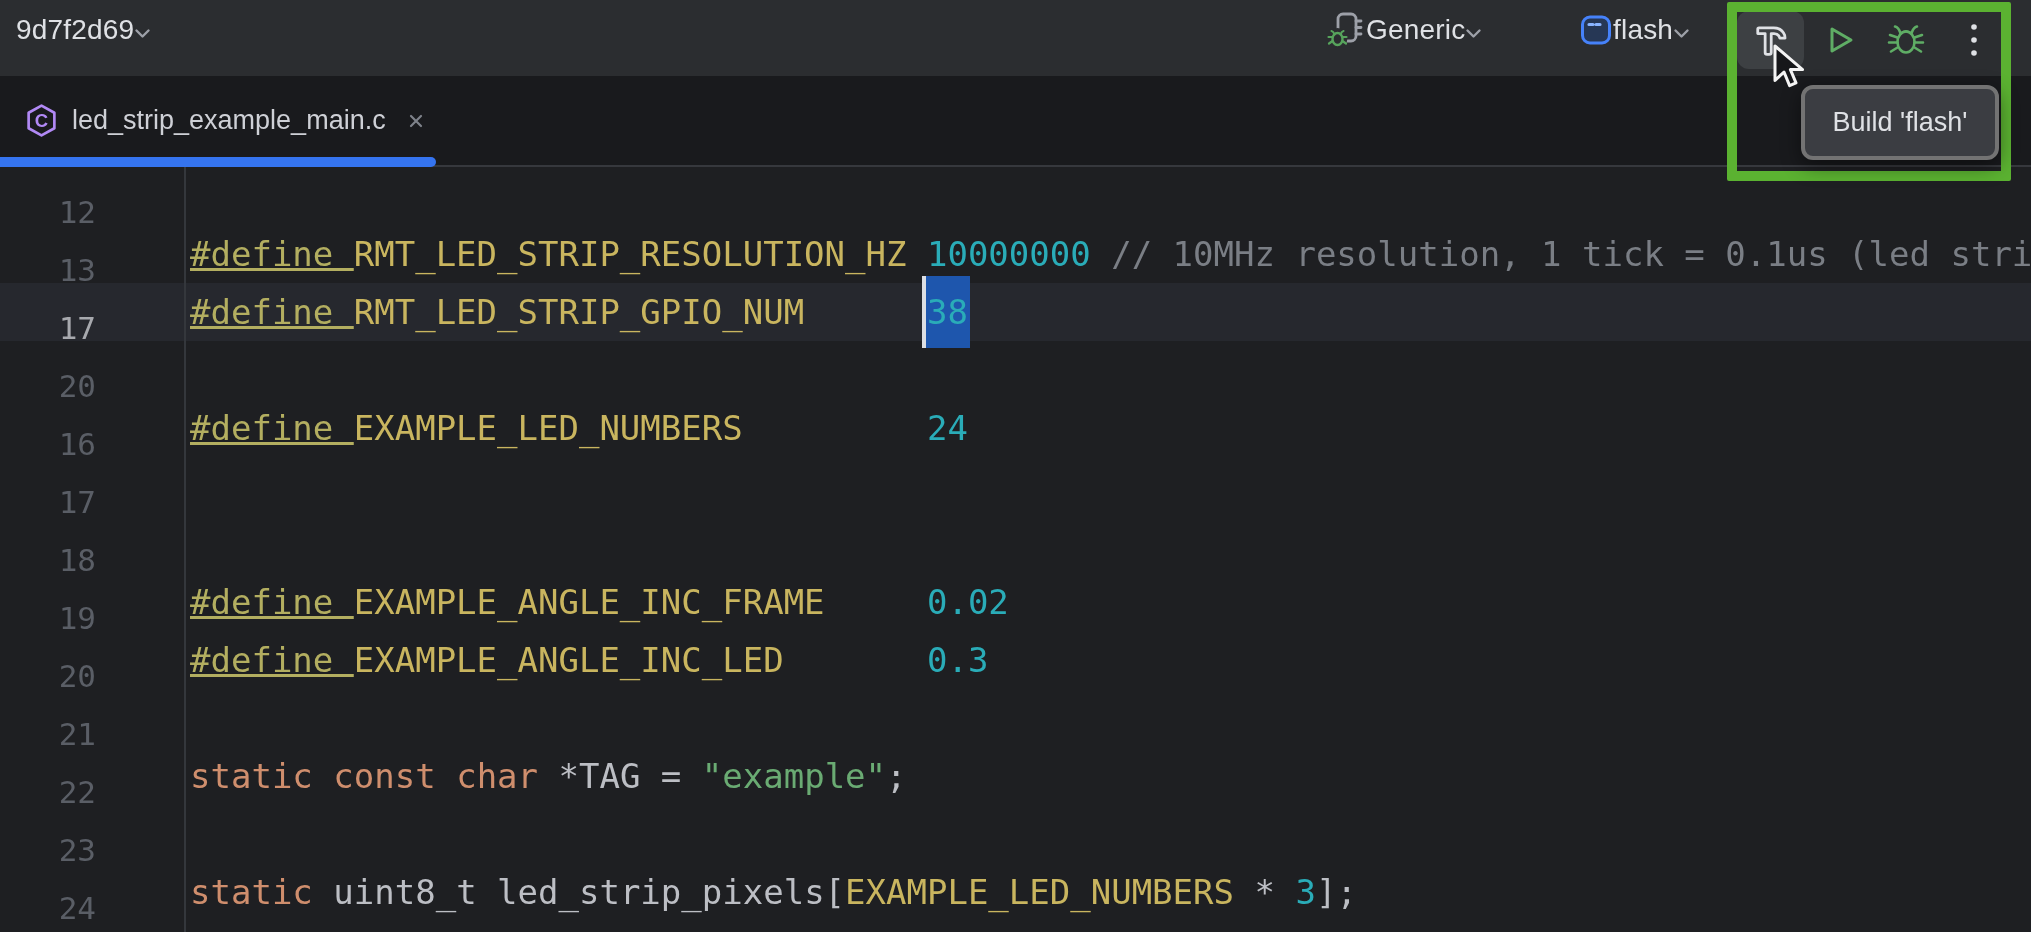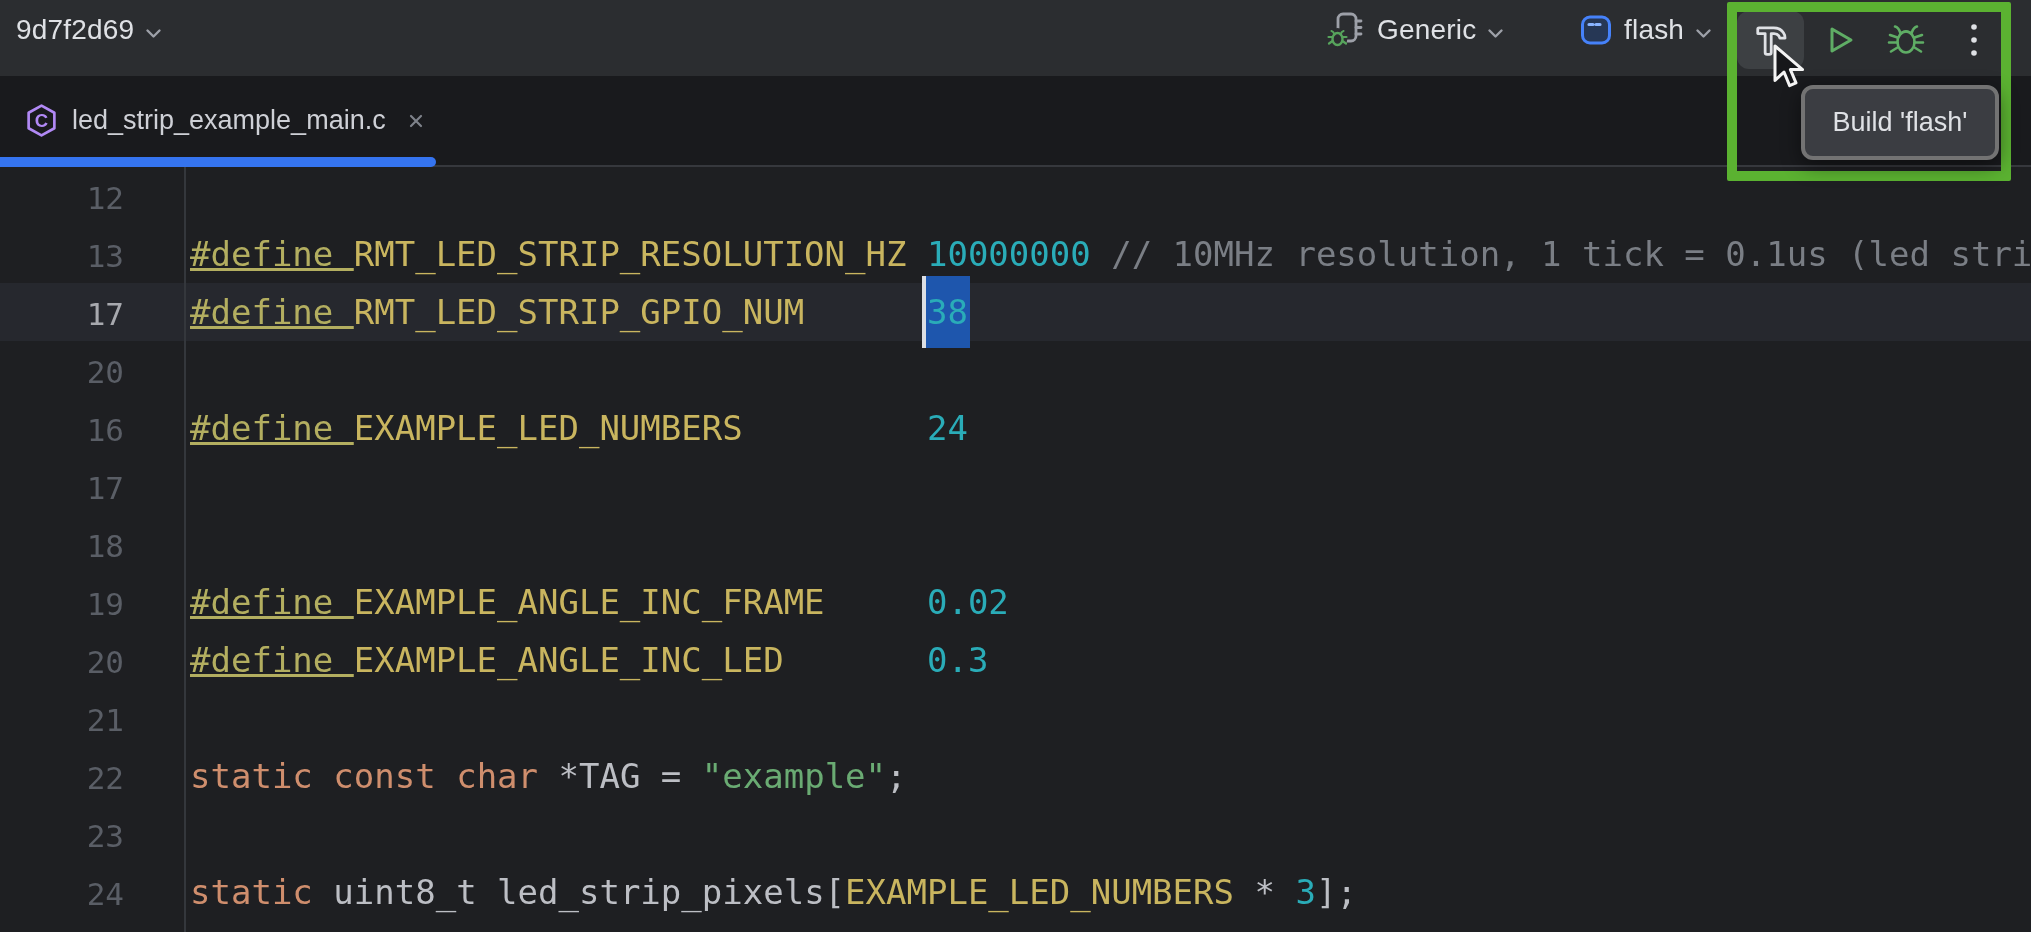--- a/index.html
+++ b/index.html
@@ -1,41 +1,41 @@
 <!DOCTYPE html>
 <html style="--accent_blue: #3574f0; --selection_blue: #1e56ad; --run_green: #5fad65; --annotation_green: #5bb231; --directive_yellow: #b3ae60; --macro_yellow: #c9b55f; --number_cyan: #2aacb8; --comment_gray: #7a7e85; --keyword_orange: #cf8e6d; --string_green: #6aab73; --text: #bcbec4; --ui_text: #dfe1e5; --toolbar_bg: #2b2d30; --editor_bg: #1e1f22; --current_line: #26282e; --tooltip_bg: #3b3d42; --icon_purple: #b189f5; --icon_blue: #4682fa;"><head>
 <meta charset="utf-8">
 <style>
   html,body{margin:0;padding:0;background:#1e1f22;}
   .app{position:relative;width:2031px;height:932px;overflow:hidden;
        font-family:"Liberation Sans",sans-serif;background:var(--editor_bg,#1e1f22);}
 
   
   .toolbar{position:absolute;left:0;top:0;width:2031px;height:76px;background:var(--toolbar_bg,#2b2d30);}
-  .widget{position:absolute;top:0;height:60px;display:flex;align-items:center;gap:11px;
+  .widget{position:absolute;top:0;height:60px;display:flex;align-items:center;
           color:var(--ui_text,#dfe1e5);font-size:28px;font-weight:500;letter-spacing:.2px;cursor:default;}
   .iconbtn{position:absolute;display:flex;align-items:center;justify-content:center;border-radius:12px;}
   .iconbtn.hover{background:#3d4043;}
 
   
   .tabbar{position:absolute;left:0;top:76px;width:2031px;height:91px;background:#191a1d;}
   .tabbar::after{content:"";position:absolute;left:0;right:0;bottom:0;height:2px;background:#36383d;}
   .tab{position:absolute;left:0;top:0;height:89px;display:flex;align-items:center;gap:13px;
        padding:0 26px 0 24px;color:#ced0d6;font-size:27px;}
   .tab-close{display:flex;align-items:center;margin-left:6px;}
   .tab-indicator{position:absolute;left:0;bottom:0;width:436px;height:10px;
        background:var(--accent_blue,#3574f0);border-radius:0 6px 6px 0;z-index:3;}
 
   
   .editor{position:absolute;left:0;top:167px;width:2031px;height:765px;background:var(--editor_bg,#1e1f22);
           font-family:"DejaVu Sans Mono","Liberation Mono",monospace;}
   .gutter-sep{position:absolute;left:184px;top:0;bottom:0;width:2px;background:#34373c;z-index:2;}
   .row{position:relative;height:58px;line-height:58px;white-space:pre;}
   .row.current{background:var(--current_line,#26282e);}
-  .num{position:absolute;left:0;top:2px;width:96px;text-align:right;font-size:31px;color:#5a5e66;padding-left:28px;}
+  .num{position:absolute;left:0;top:16px;width:96px;text-align:right;font-size:31px;color:#5a5e66;}
   .row.current .num{color:#a7a9ae;}
   .code{position:absolute;left:190px;top:0;font-size:34px;color:var(--text,#bcbec4);}
   .t-dir{color:var(--directive_yellow,#b3ae60);text-decoration:underline;}
   .t-macro{color:var(--macro_yellow,#c9b55f);}
   .t-num{color:var(--number_cyan,#2aacb8);}
   .t-com{color:var(--comment_gray,#7a7e85);}
   .t-kw{color:var(--keyword_orange,#cf8e6d);}
   .t-str{color:var(--string_green,#6aab73);}
   .t-type,.t-pln{color:var(--text,#bcbec4);}
   .sel{position:relative;background:var(--selection_blue,#1e56ad);padding:16px 2px;margin:-8px -2px;}

